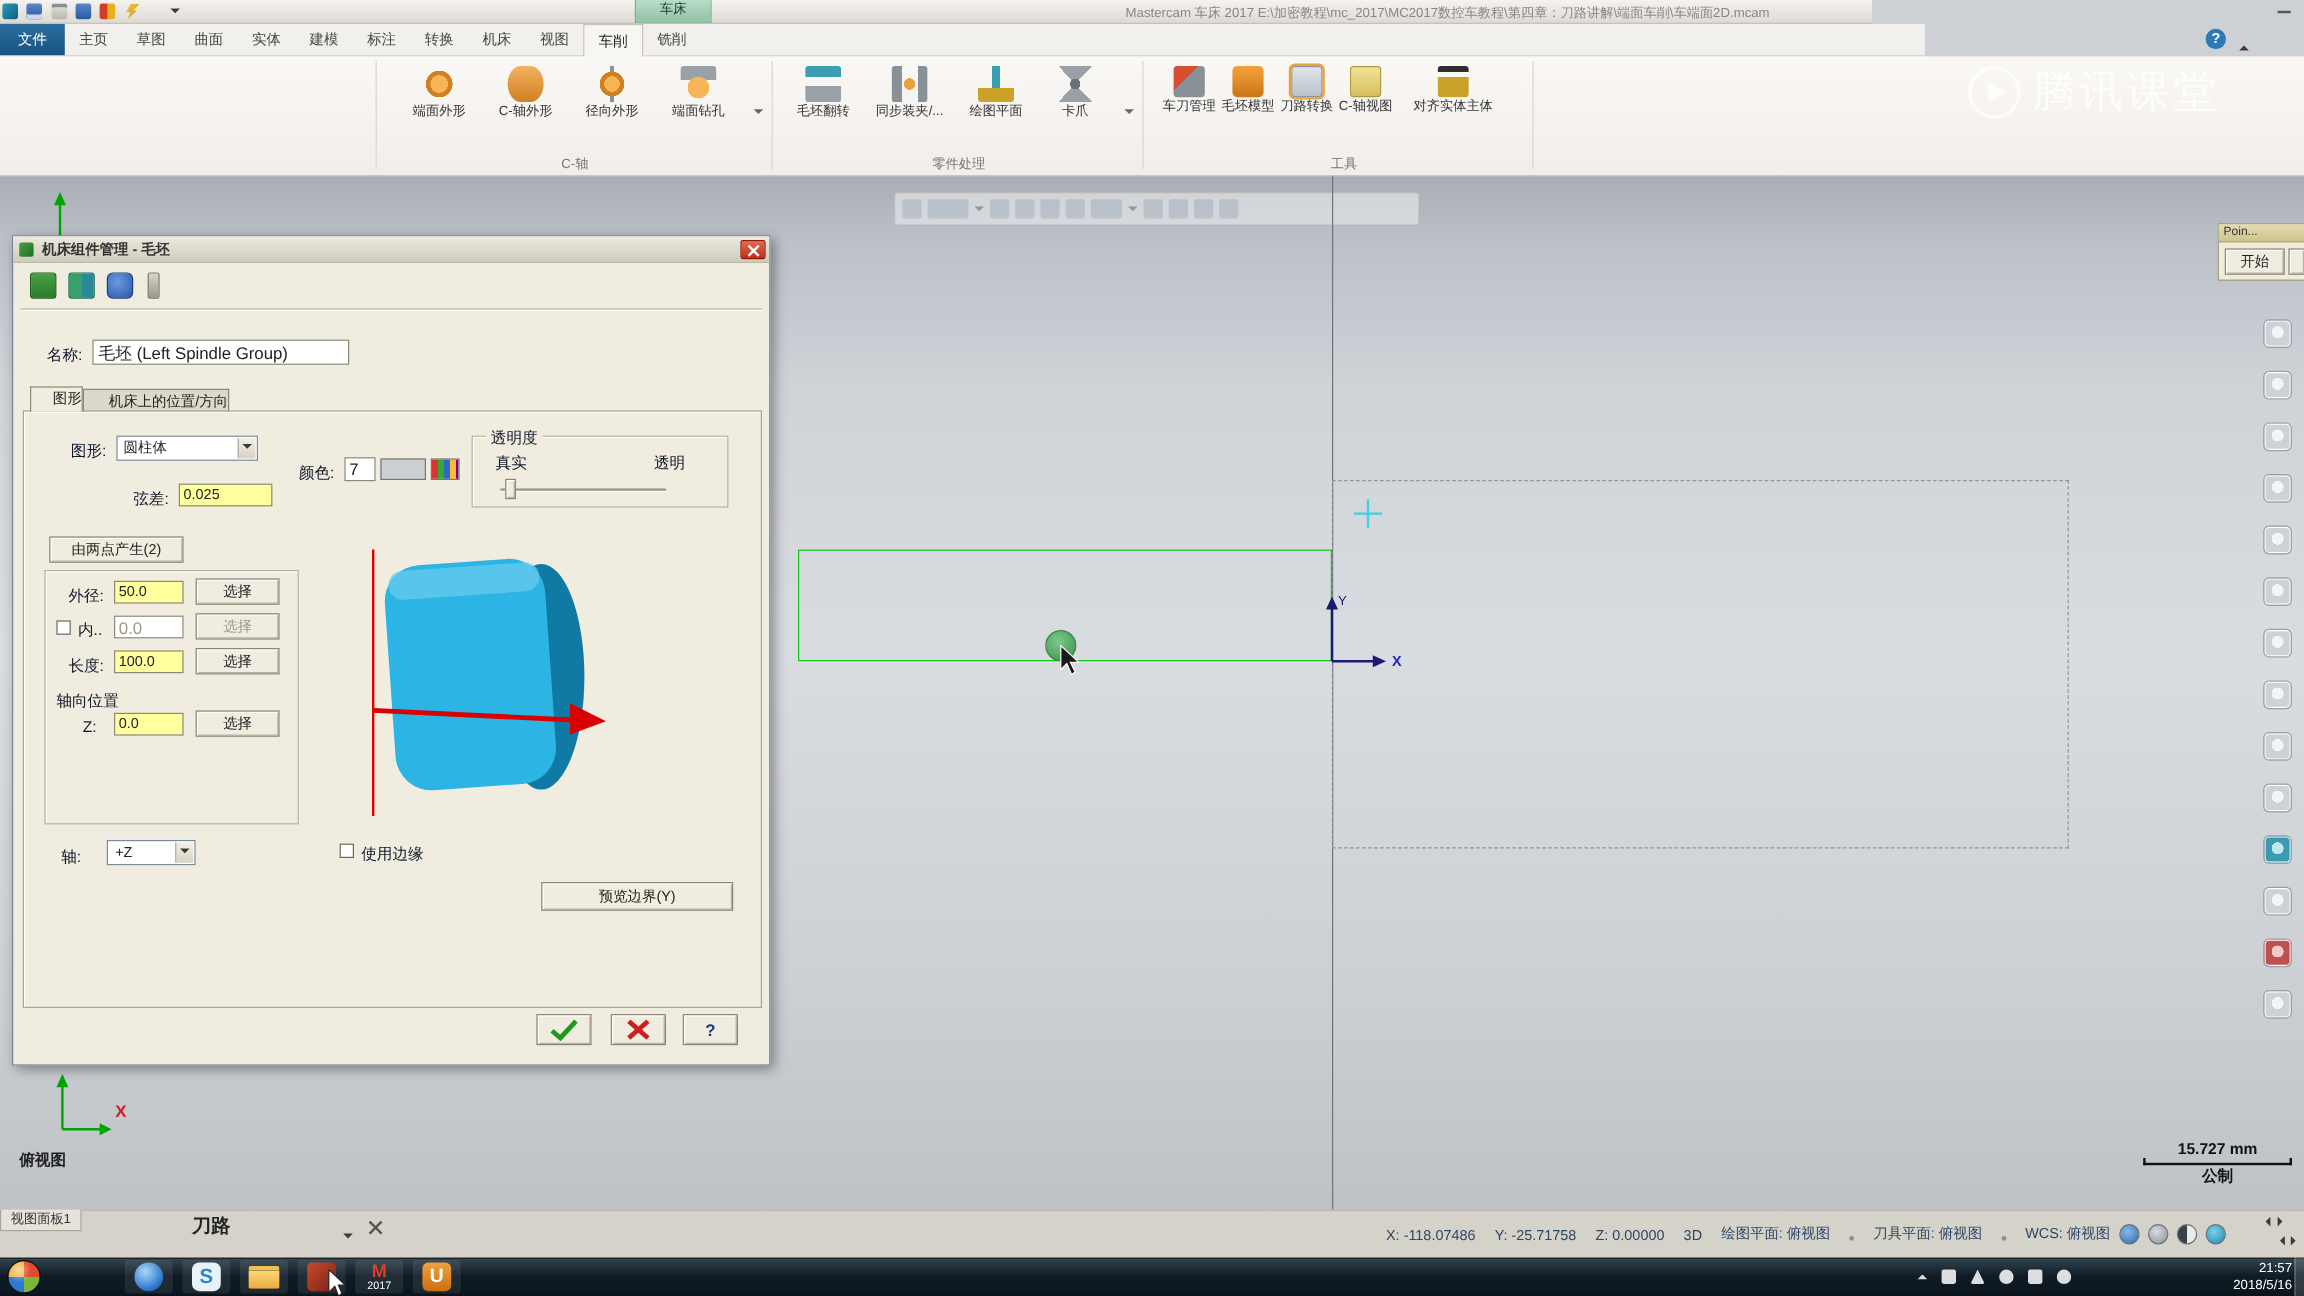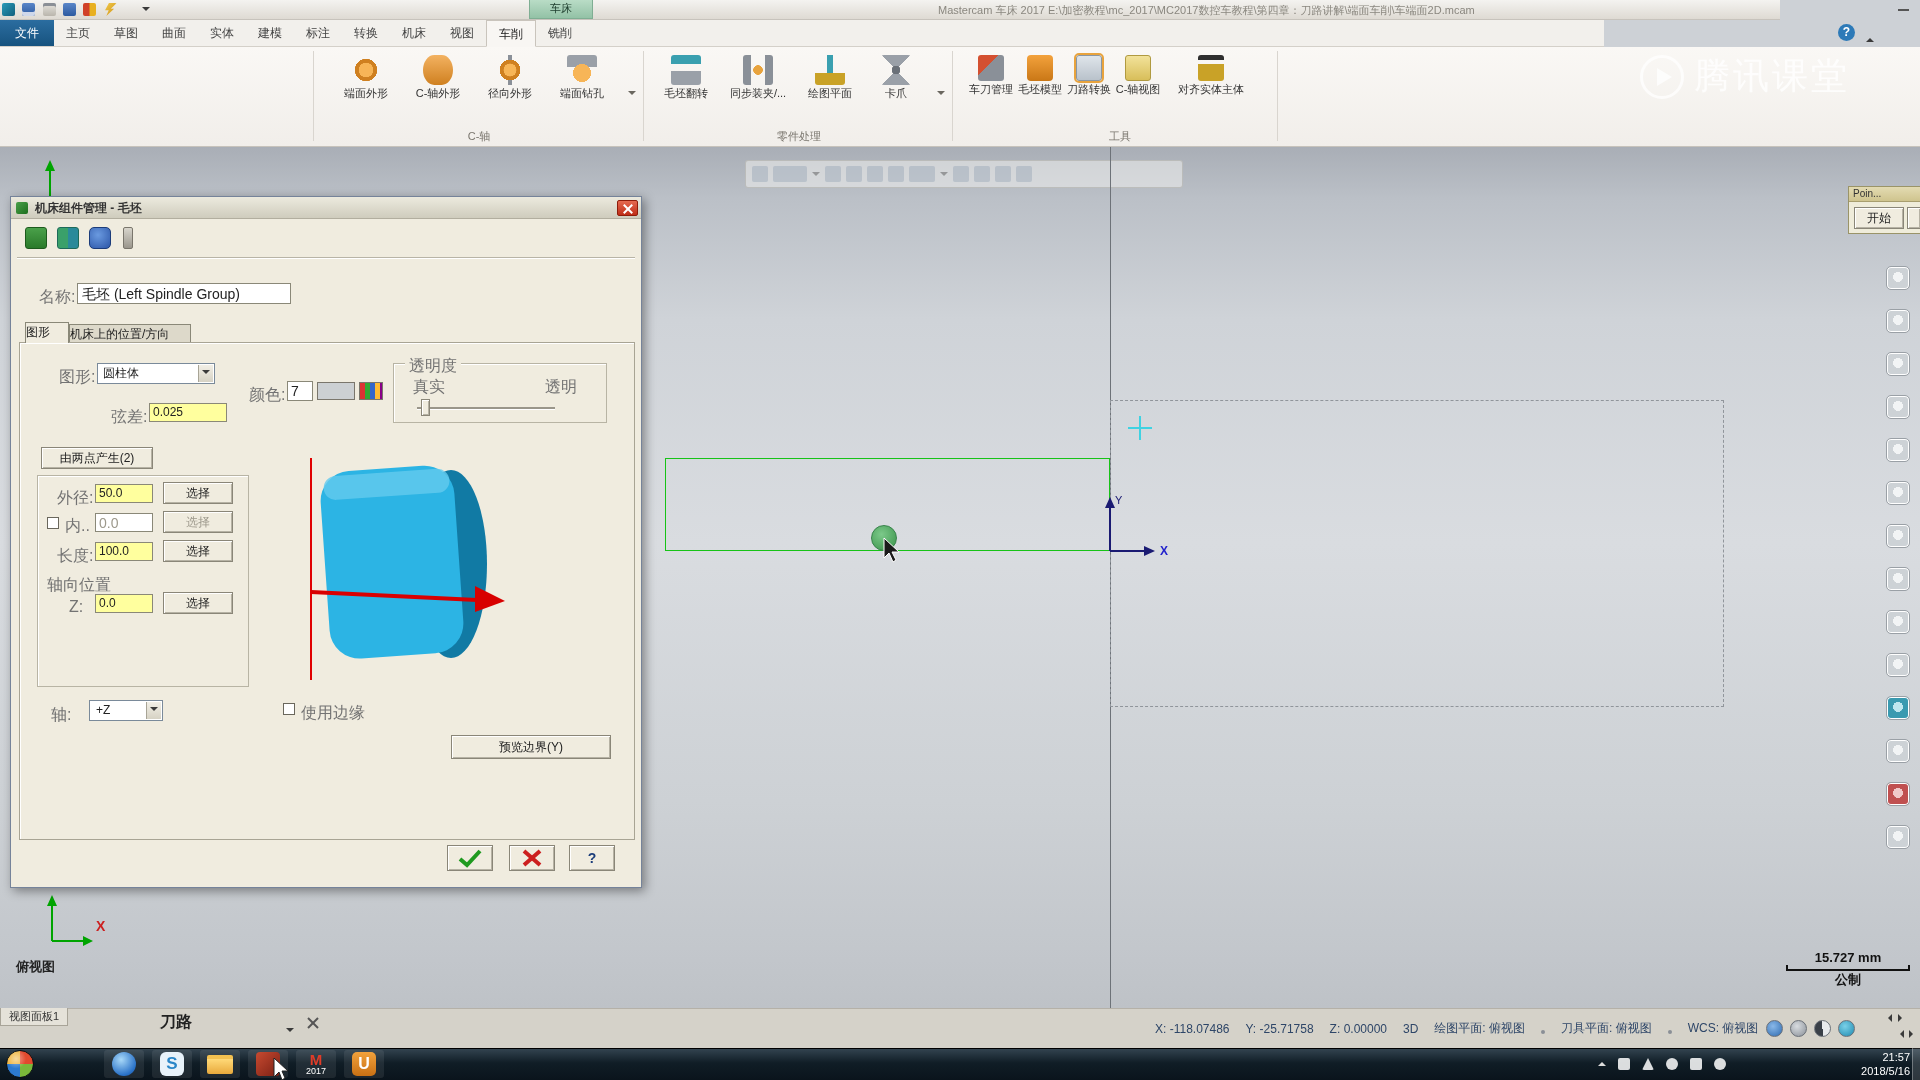--- a/index.html
+++ b/index.html
@@ -1,20 +1,20 @@
 <!DOCTYPE html>
 <html><head>
 <meta charset="utf-8">
 <style>
   *{margin:0;padding:0;box-sizing:border-box}
   html,body{width:1920px;height:1080px;overflow:hidden}
   body{font-family:"Liberation Sans","DejaVu Sans",sans-serif;background:#cdd1d6;position:relative;font-size:12px;color:#222}
   .abs{position:absolute}
   
-  #titlebar{left:0;top:0;width:1780px;height:20px;background:linear-gradient(180deg,#f4f3f0,#dedad3);border-bottom:1px solid #c7c3bc}
+  #titlebar{left:0;top:0;width:1560px;height:20px;background:linear-gradient(180deg,#f4f3f0,#dedad3);border-bottom:1px solid #c7c3bc}
   .tbicon{width:13px;height:13px;border-radius:2px;display:inline-block;margin:3px 2px 0 2px;vertical-align:top}
   #apptitle{left:938px;top:3px;color:#8a877f;font-size:11px;white-space:nowrap}
   #ctxbadge{left:529px;top:0;width:64px;height:19px;background:linear-gradient(180deg,#b9dcc6,#93c2a6);border:1px solid #7fae93;border-top:none;text-align:center;font-size:11px;color:#1d3d2c;line-height:17px}
   
   #tabsrow{left:0;top:20px;width:1604px;height:27px;background:#f2f0ec;border-bottom:1px solid #d4d0c9}
   .rtab{float:left;height:26px;line-height:26px;padding:0 12px;font-size:12px;color:#444;cursor:pointer}
   .rtab.file{background:linear-gradient(180deg,#2b6da0,#17537f);color:#fff;padding:0 15px}
   .rtab.active{background:#f8f6f3;border:1px solid #c9c4bc;border-bottom:1px solid #f8f6f3;color:#1a1a1a;height:27px}
   
   #ribbon{left:0;top:47px;width:1920px;height:100px;background:linear-gradient(180deg,#faf8f5,#f1eeea);border-bottom:1px solid #c6c2bb}
@@ -55,26 +55,26 @@
   #dlg{left:10px;top:196px;width:632px;height:692px;background:#f0ecdf;border:1px solid #75839a;box-shadow:3px 3px 10px rgba(0,0,0,.4);z-index:50}
   #dlgtitle{left:0;top:0;width:100%;height:22px;background:linear-gradient(180deg,#eceade,#cfccbd);border-bottom:1px solid #b2ae9f;font-size:12px;font-weight:bold;color:#333;line-height:22px;padding-left:24px}
   .bev{background:#f0ecdf;border:1px solid #8a8678;box-shadow:inset 1px 1px 0 #fff,inset -1px -1px 0 #b6b2a4;cursor:pointer}
   .yellow{background:#ffff9e;border:1px solid #8a8878;font-size:12px;padding:1px 3px;line-height:15px}
   .wininput{background:#fff;border:1px solid #8a8878;font-size:14px;padding:2px 4px}
   .dd{background:#fff;border:1px solid #7a8a9a;font-size:12px}
   .ddcar{position:absolute;right:1px;top:1px;bottom:1px;width:15px;background:linear-gradient(180deg,#f2efe6,#d6d2c4);border-left:1px solid #a8a496;display:flex;align-items:center;justify-content:center}
   .tri{width:0;height:0;border:4px solid transparent;border-top-color:#3a3a3a;margin-top:4px}
   .cb{width:12px;height:12px;background:#fff;border:1px solid #6a675c}
   .grp{border:1px solid #b8b4a4;box-shadow:inset 1px 1px 0 #fff}
-  .lbl{font-size:16px;color:#737373;white-space:nowrap}
+  .lbl{font-size:13px;color:#0f172a;white-space:nowrap}
   .sel{width:70px;height:22px;font-size:12px;text-align:center;line-height:20px}
   .dim{color:#9d998c}
   .xbar{position:absolute;left:4px;top:7px;width:12px;height:2px;background:#fff}
   #dlgclose{right:3px;top:3px;width:21px;height:16px;background:linear-gradient(180deg,#e56a50,#bf2d17);border:1px solid #8e1c0a;border-radius:2px}
-  .tabbtn{font-size:12px;text-align:left;border:1px solid #8a8878;border-bottom:none;background:#ddd9ca;line-height:19px}
+  .tabbtn{font-size:12px;text-align:right;border:1px solid #8a8878;border-bottom:none;background:#ddd9ca;line-height:19px}
   .tabbtn.on{background:#f0ecdf;font-weight:normal;z-index:2}
   
   #panelrow{left:0;top:1008px;width:1920px;height:40px;background:#d5d2c9;border-top:1px solid #b5b1a8}
   #vptab{left:0;top:1008px;height:18px;padding:0 8px;background:#e5e2d9;border:1px solid #a8a498;border-top:none;font-size:11px;line-height:16px;color:#333}
   .statustxt{font-size:12px;color:#2e4668;white-space:nowrap}
   .dotsep{width:4px;height:4px;border-radius:50%;background:#8a8f96;margin-top:6px}
   .statico{width:17px;height:17px;border-radius:50%;border:1px solid #6a7078}
   
   #taskbar{left:0;top:1048px;width:1920px;height:32px;background:linear-gradient(180deg,#32434f,#101d26 45%,#0a141c);border-top:1px solid #000}
   .tbslot{position:absolute;top:1050px;width:40px;height:28px;border-radius:3px;background:rgba(255,255,255,.08);display:flex;align-items:center;justify-content:center}

